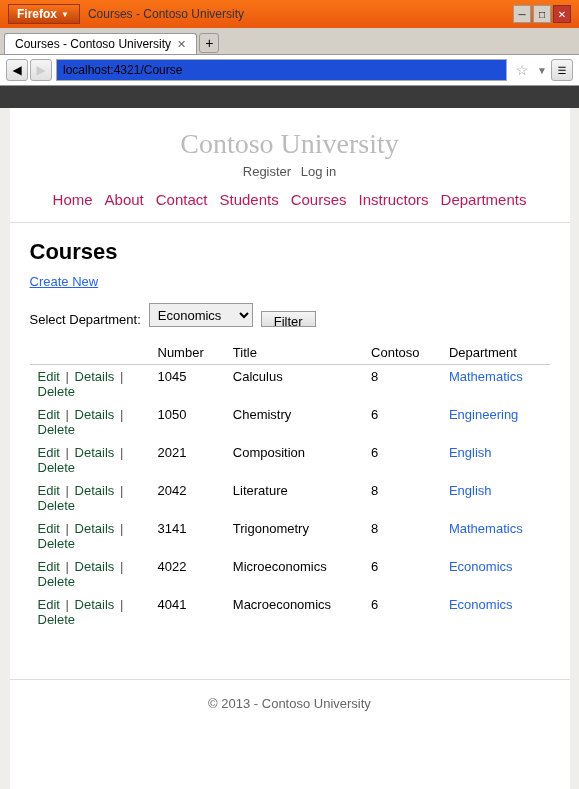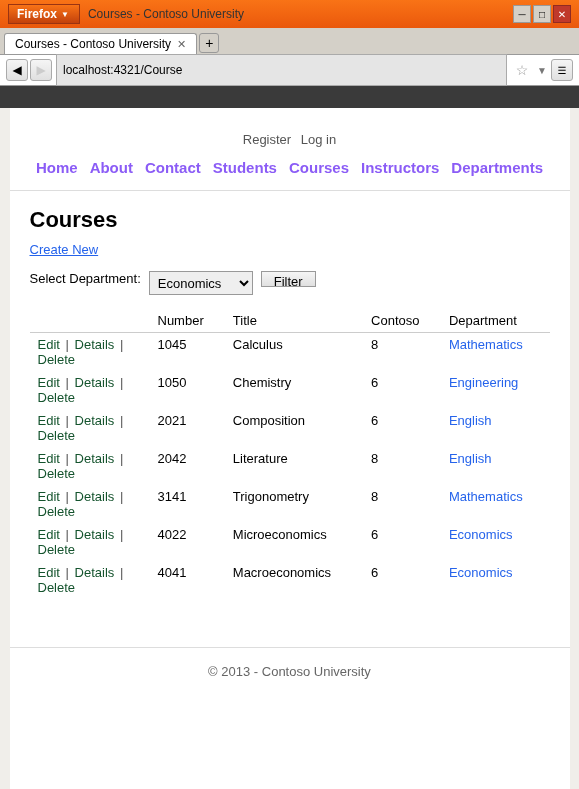--- a/index.html
+++ b/index.html
@@ -82,25 +82,25 @@
       width: 22px; height: 22px;
       border: 1px solid #aaa;
       background: linear-gradient(to bottom, #f5f5f5, #e0e0e0);
       border-radius: 3px;
       display: flex; align-items: center; justify-content: center;
       font-size: 12px;
       cursor: pointer;
     }
     .address-bar {
       flex: 1;
-      height: 32px;
+      height: 22px;
       border: 1px solid #aaa;
       padding: 0 6px;
       font-size: 12px;
-      background: #e5e5e5;
+      background: #1d4ed8;
     }
     .bookmark-btn {
       width: 22px; height: 22px;
       display: flex; align-items: center; justify-content: center;
       font-size: 14px;
       color: #999;
     }
     .nav-right-btn {
       width: 22px; height: 22px;
       border: 1px solid #aaa;
@@ -143,45 +143,45 @@
     }
     .header-links a { color: #555; text-decoration: none; margin: 0 3px; }
     .main-nav {
       display: flex;
       justify-content: center;
       flex-wrap: wrap;
       gap: 4px 12px;
       padding: 4px 0;
     }
     .main-nav a {
-      color: #8b5cf6;
+      color: #be185d;
       text-decoration: none;
       font-size: 15px;
-      font-weight: bold;
+      font-weight: normal;
     }
 
     .content {
       padding: 16px 20px;
     }
     .page-title {
       font-size: 22px;
       font-weight: bold;
       margin-bottom: 8px;
     }
     .create-link {
       color: #2563eb;
       text-decoration: underline;
       cursor: pointer;
       font-size: 13px;
       margin-bottom: 14px;
       display: inline-block;
     }
     .filter-row {
       display: flex;
-      align-items: flex-start;
+      align-items: flex-end;
       gap: 8px;
       margin-bottom: 14px;
       font-size: 13px;
     }
     .dept-select {
       border: 1px solid #999;
       padding: 2px 4px;
       font-size: 13px;
       height: 24px;
     }
@@ -262,20 +262,21 @@
   <span style="font-size:10px;color:#777;">▼</span>
   <div class="nav-right-btn">☰</div>
 </div>
 
 <div class="separator-bar"></div>
 
 <div class="page">
   <div class="page-inner">
 
     <div class="page-header">
+      <div class="site-title">Contoso University</div>
       <div class="header-links">
         <a href="#">Register</a>
         <a href="#">Log in</a>
       </div>
       <nav class="main-nav">
         <a href="#">Home</a>
         <a href="#">About</a>
         <a href="#">Contact</a>
         <a href="#">Students</a>
         <a href="#">Courses</a>

